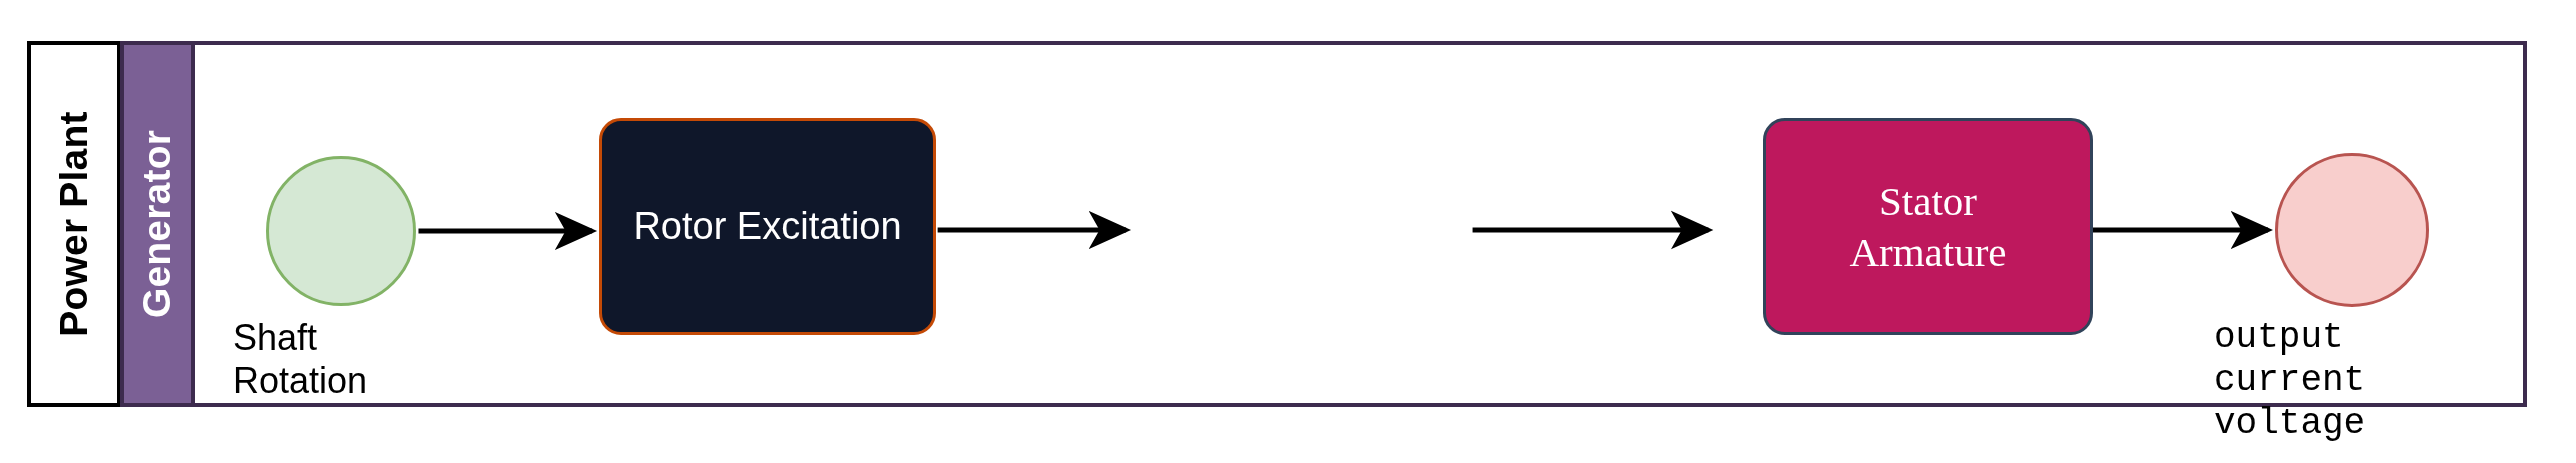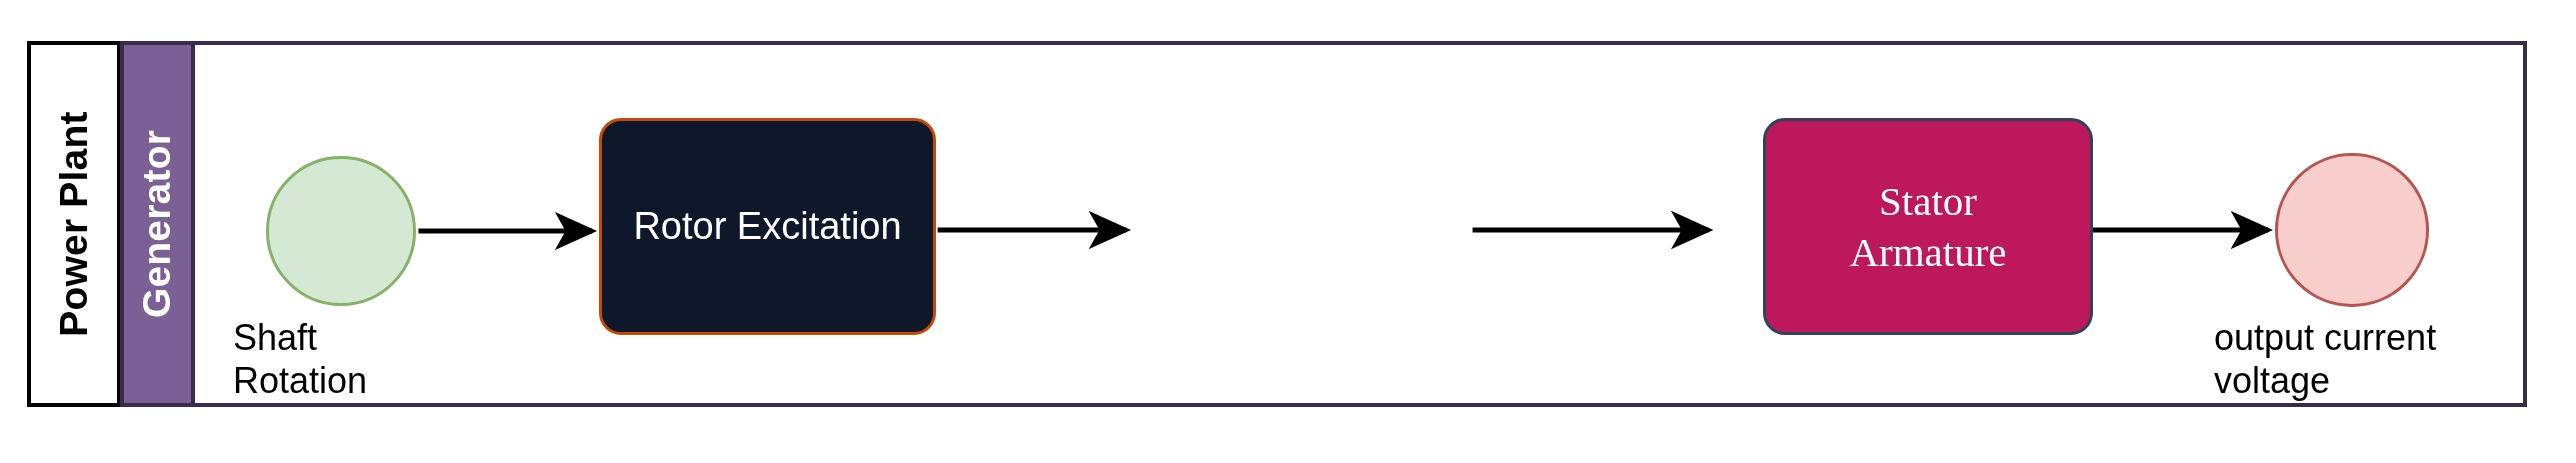--- a/index.html
+++ b/index.html
@@ -118,20 +118,21 @@
   }
   .caption.start-cap {
     left: 233px;
     top: 316px;
     width: 217px;
   }
   .caption.end-cap {
     left: 2214px;
     top: 316px;
     width: 276px;
+    font-family: Liberation Mono, monospace;
   }
 
   .task {
     border-radius: 22px;
   }
   .task .label {
     font-size: 38px;
     line-height: 45px;
     color: #ffffff;
     white-space: pre-line;

